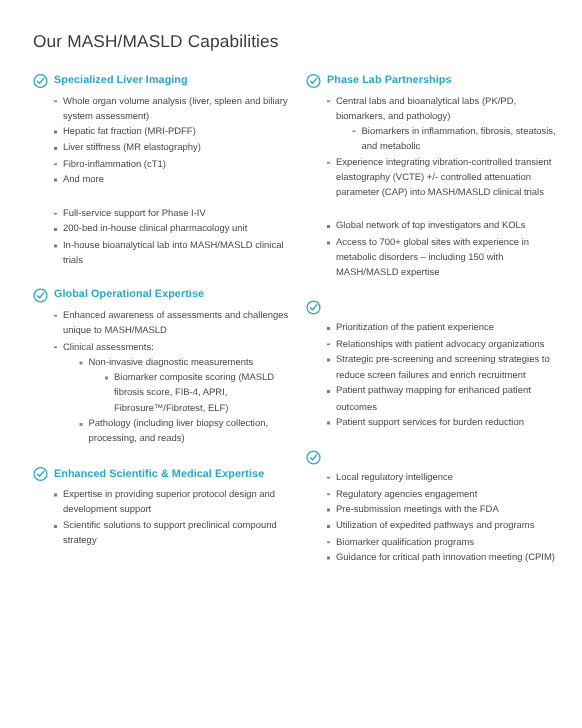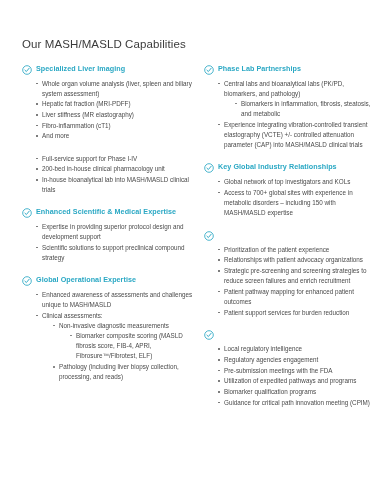--- a/index.html
+++ b/index.html
@@ -8,21 +8,21 @@
     height: 485px;
     background: #ffffff;
     font-family: "Liberation Sans", sans-serif;
     overflow: hidden;
   }
   .page {
     position: relative;
     width: 312px;
     height: 485px;
     background: #ffffff;
-    padding: 38px 14px 10px 22px;
+    padding: 22px 14px 10px 22px;
   }
   .page-title {
     font-size: 11.5px;
     font-weight: 400;
     color: #3b3b3b;
     letter-spacing: 0.1px;
     margin-bottom: 14px;
   }
   .columns {
     display: flex;
@@ -118,76 +118,67 @@
           </ul>
         </div>
         <div class="section">
           <div class="sec-head">
             <span class="check-icon">
               <svg viewBox="0 0 20 20" xmlns="http://www.w3.org/2000/svg">
                 <circle cx="10" cy="10" r="8.6" fill="none" stroke="#2aa8c4" stroke-width="1.7"></circle>
                 <path d="M5.8 10.3 L8.7 13.1 L14.3 6.5" fill="none" stroke="#2aa8c4" stroke-width="1.9" stroke-linecap="round" stroke-linejoin="round"></path>
               </svg>
             </span>
-            <div class="sec-title">Enhanced Scientific &amp; Medical Expertise</div>
-          </div>
-          <ul class="lvl1">
-            <li><span>Expertise in providing superior protocol design and development support</span></li>
-            <li><span>Scientific solutions to support preclinical compound strategy</span></li>
-          </ul>
-        </div>
-        <div class="section">
-          <div class="sec-head">
-            <span class="check-icon">
-              <svg viewBox="0 0 20 20" xmlns="http://www.w3.org/2000/svg">
-                <circle cx="10" cy="10" r="8.6" fill="none" stroke="#2aa8c4" stroke-width="1.7"></circle>
-                <path d="M5.8 10.3 L8.7 13.1 L14.3 6.5" fill="none" stroke="#2aa8c4" stroke-width="1.9" stroke-linecap="round" stroke-linejoin="round"></path>
-              </svg>
-            </span>
             <div class="sec-title">Global Operational Expertise</div>
           </div>
           <ul class="lvl1">
             <li><span>Enhanced awareness of assessments and challenges unique to MASH/MASLD</span></li>
             <li><span>Clinical assessments:</span><ul class="lvl2">
                 <li><span>Non-invasive diagnostic measurements</span><ul class="lvl3">
                     <li><span>Biomarker composite scoring (MASLD fibrosis score, FIB-4, APRI, Fibrosure™/Fibrotest, ELF)</span></li>
                   </ul></li>
                 <li><span>Pathology (including liver biopsy collection, processing, and reads)</span></li>
               </ul></li>
           </ul>
         </div>
+        <div class="section">
+          <div class="sec-head">
+            <span class="check-icon">
+              <svg viewBox="0 0 20 20" xmlns="http://www.w3.org/2000/svg">
+                <circle cx="10" cy="10" r="8.6" fill="none" stroke="#2aa8c4" stroke-width="1.7"></circle>
+                <path d="M5.8 10.3 L8.7 13.1 L14.3 6.5" fill="none" stroke="#2aa8c4" stroke-width="1.9" stroke-linecap="round" stroke-linejoin="round"></path>
+              </svg>
+            </span>
+            <div class="sec-title">Enhanced Scientific &amp; Medical Expertise</div>
+          </div>
+          <ul class="lvl1">
+            <li><span>Expertise in providing superior protocol design and development support</span></li>
+            <li><span>Scientific solutions to support preclinical compound strategy</span></li>
+          </ul>
+        </div>
       </div>
     <div class="col col-right">
         <div class="section">
           <div class="sec-head">
             <span class="check-icon">
               <svg viewBox="0 0 20 20" xmlns="http://www.w3.org/2000/svg">
                 <circle cx="10" cy="10" r="8.6" fill="none" stroke="#2aa8c4" stroke-width="1.7"></circle>
                 <path d="M5.8 10.3 L8.7 13.1 L14.3 6.5" fill="none" stroke="#2aa8c4" stroke-width="1.9" stroke-linecap="round" stroke-linejoin="round"></path>
               </svg>
             </span>
             <div class="sec-title">Phase Lab Partnerships</div>
           </div>
           <ul class="lvl1">
             <li><span>Central labs and bioanalytical labs (PK/PD, biomarkers, and pathology)</span><ul class="lvl2">
                 <li><span>Biomarkers in inflammation, fibrosis, steatosis, and metabolic</span></li>
               </ul></li>
             <li><span>Experience integrating vibration-controlled transient elastography (VCTE) +/- controlled attenuation parameter (CAP) into MASH/MASLD clinical trials</span></li>
           </ul>
         </div>
         <div class="section">
-          <div class="sec-head">
-            <span class="check-icon">
-              <svg viewBox="0 0 20 20" xmlns="http://www.w3.org/2000/svg">
-                <circle cx="10" cy="10" r="8.6" fill="none" stroke="#2aa8c4" stroke-width="1.7"></circle>
-                <path d="M5.8 10.3 L8.7 13.1 L14.3 6.5" fill="none" stroke="#2aa8c4" stroke-width="1.9" stroke-linecap="round" stroke-linejoin="round"></path>
-              </svg>
-            </span>
-            <div class="sec-title">Key Global Industry Relationships</div>
-          </div>
           <ul class="lvl1">
             <li><span>Global network of top investigators and KOLs</span></li>
             <li><span>Access to 700+ global sites with experience in metabolic disorders – including 150 with MASH/MASLD expertise</span></li>
           </ul>
         </div>
         <div class="section">
           <div class="sec-head">
             <span class="check-icon">
               <svg viewBox="0 0 20 20" xmlns="http://www.w3.org/2000/svg">
                 <circle cx="10" cy="10" r="8.6" fill="none" stroke="#2aa8c4" stroke-width="1.7"></circle>

